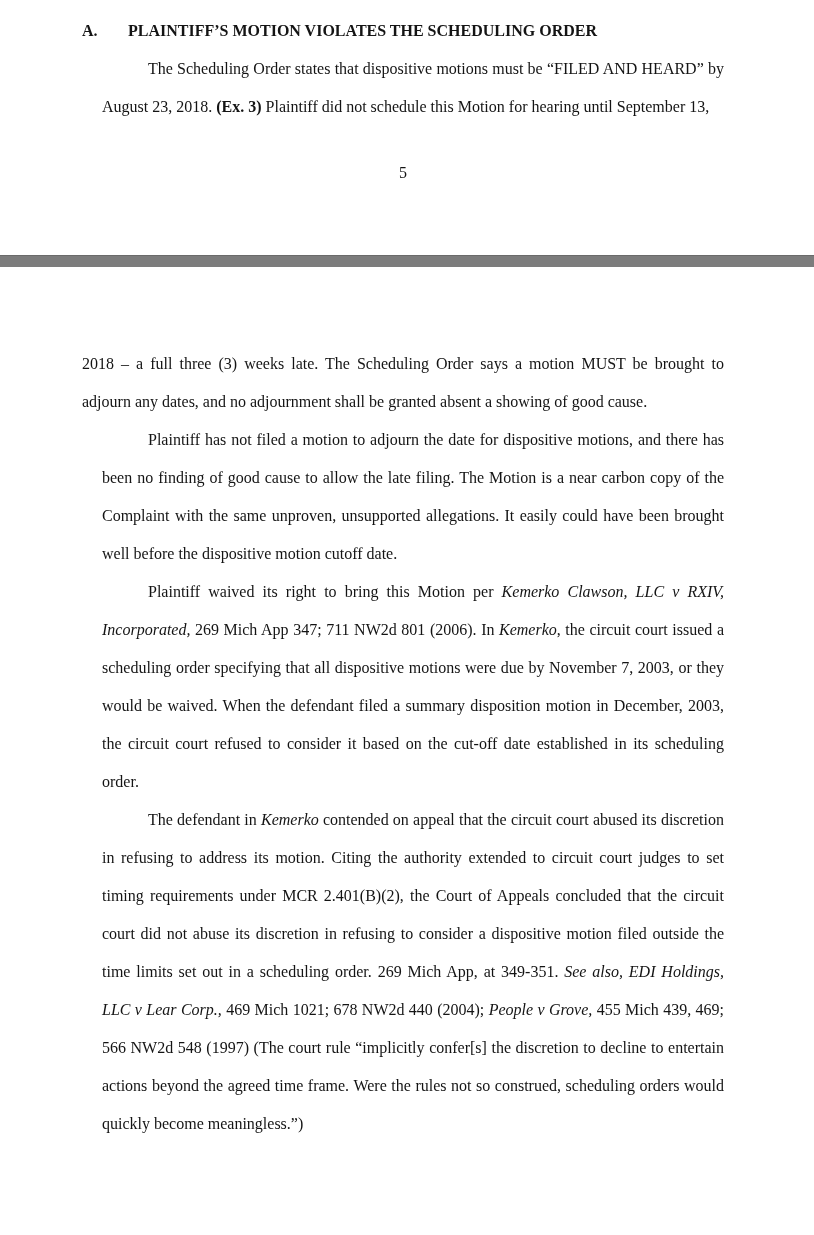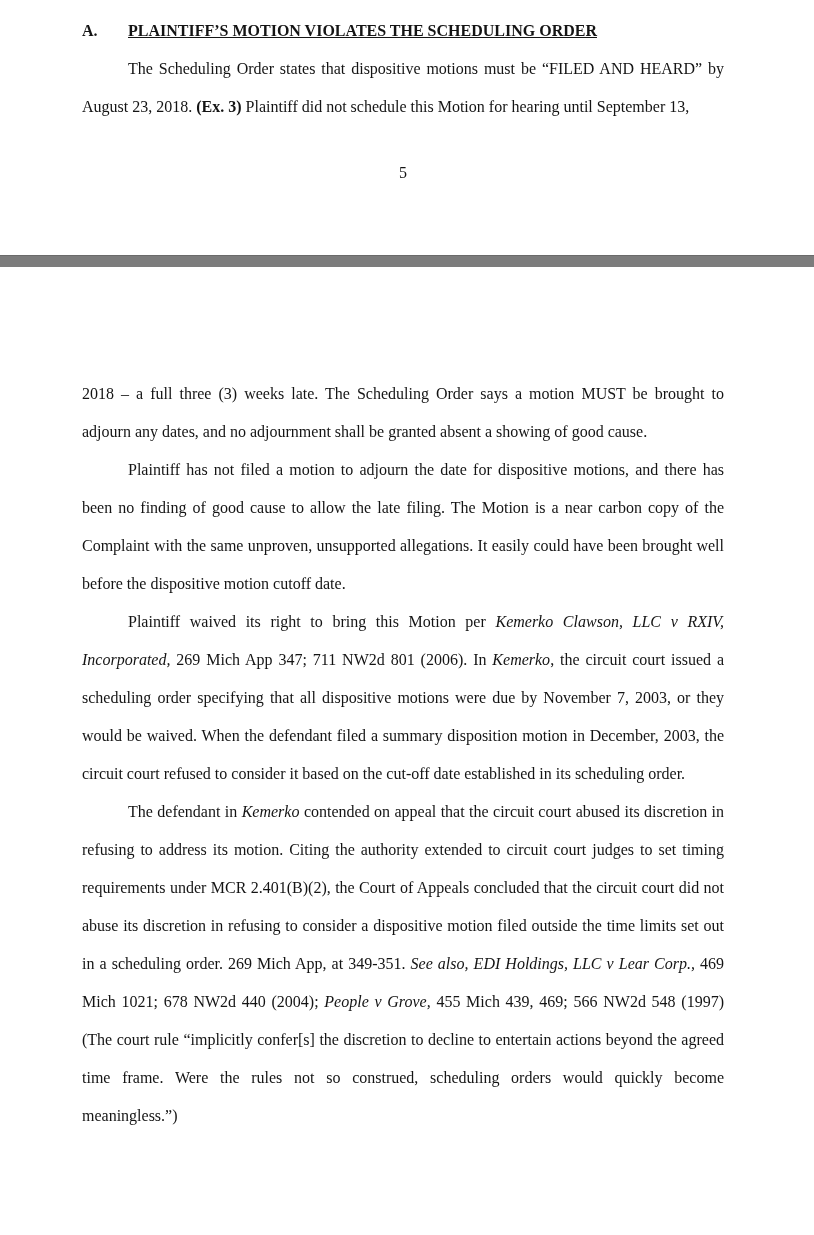--- a/index.html
+++ b/index.html
@@ -26,45 +26,45 @@
     align-items: baseline;
     padding-top: 12px;
     line-height: 38px;
     font-weight: bold;
   }
   .heading-label {
     width: 46px;
     flex: 0 0 46px;
   }
   .heading-title {
-    text-decoration: underline;
   }
   .para {
     margin: 0;
     line-height: 38px;
     text-align: justify;
   }
   .para.indent {
     text-indent: 46px;
+    margin-left: 20px;
   }
   .page-number {
     text-align: center;
     line-height: 38px;
     margin-top: 28px;
   }
   .page-separator {
     width: 814px;
     height: 12px;
     margin-top: 63px;
     background: #7c7c7c;
     border-top: 1px solid #6a6a6a;
     box-sizing: border-box;
   }
   .bottom-content {
-    padding-top: 108px;
+    padding-top: 78px;
     padding-bottom: 10px;
   }
 </style>
 </head>
 <body>
 
 <div class="page">
   <div class="content">
     <div class="heading-row">
       <span class="heading-label">A.</span>

